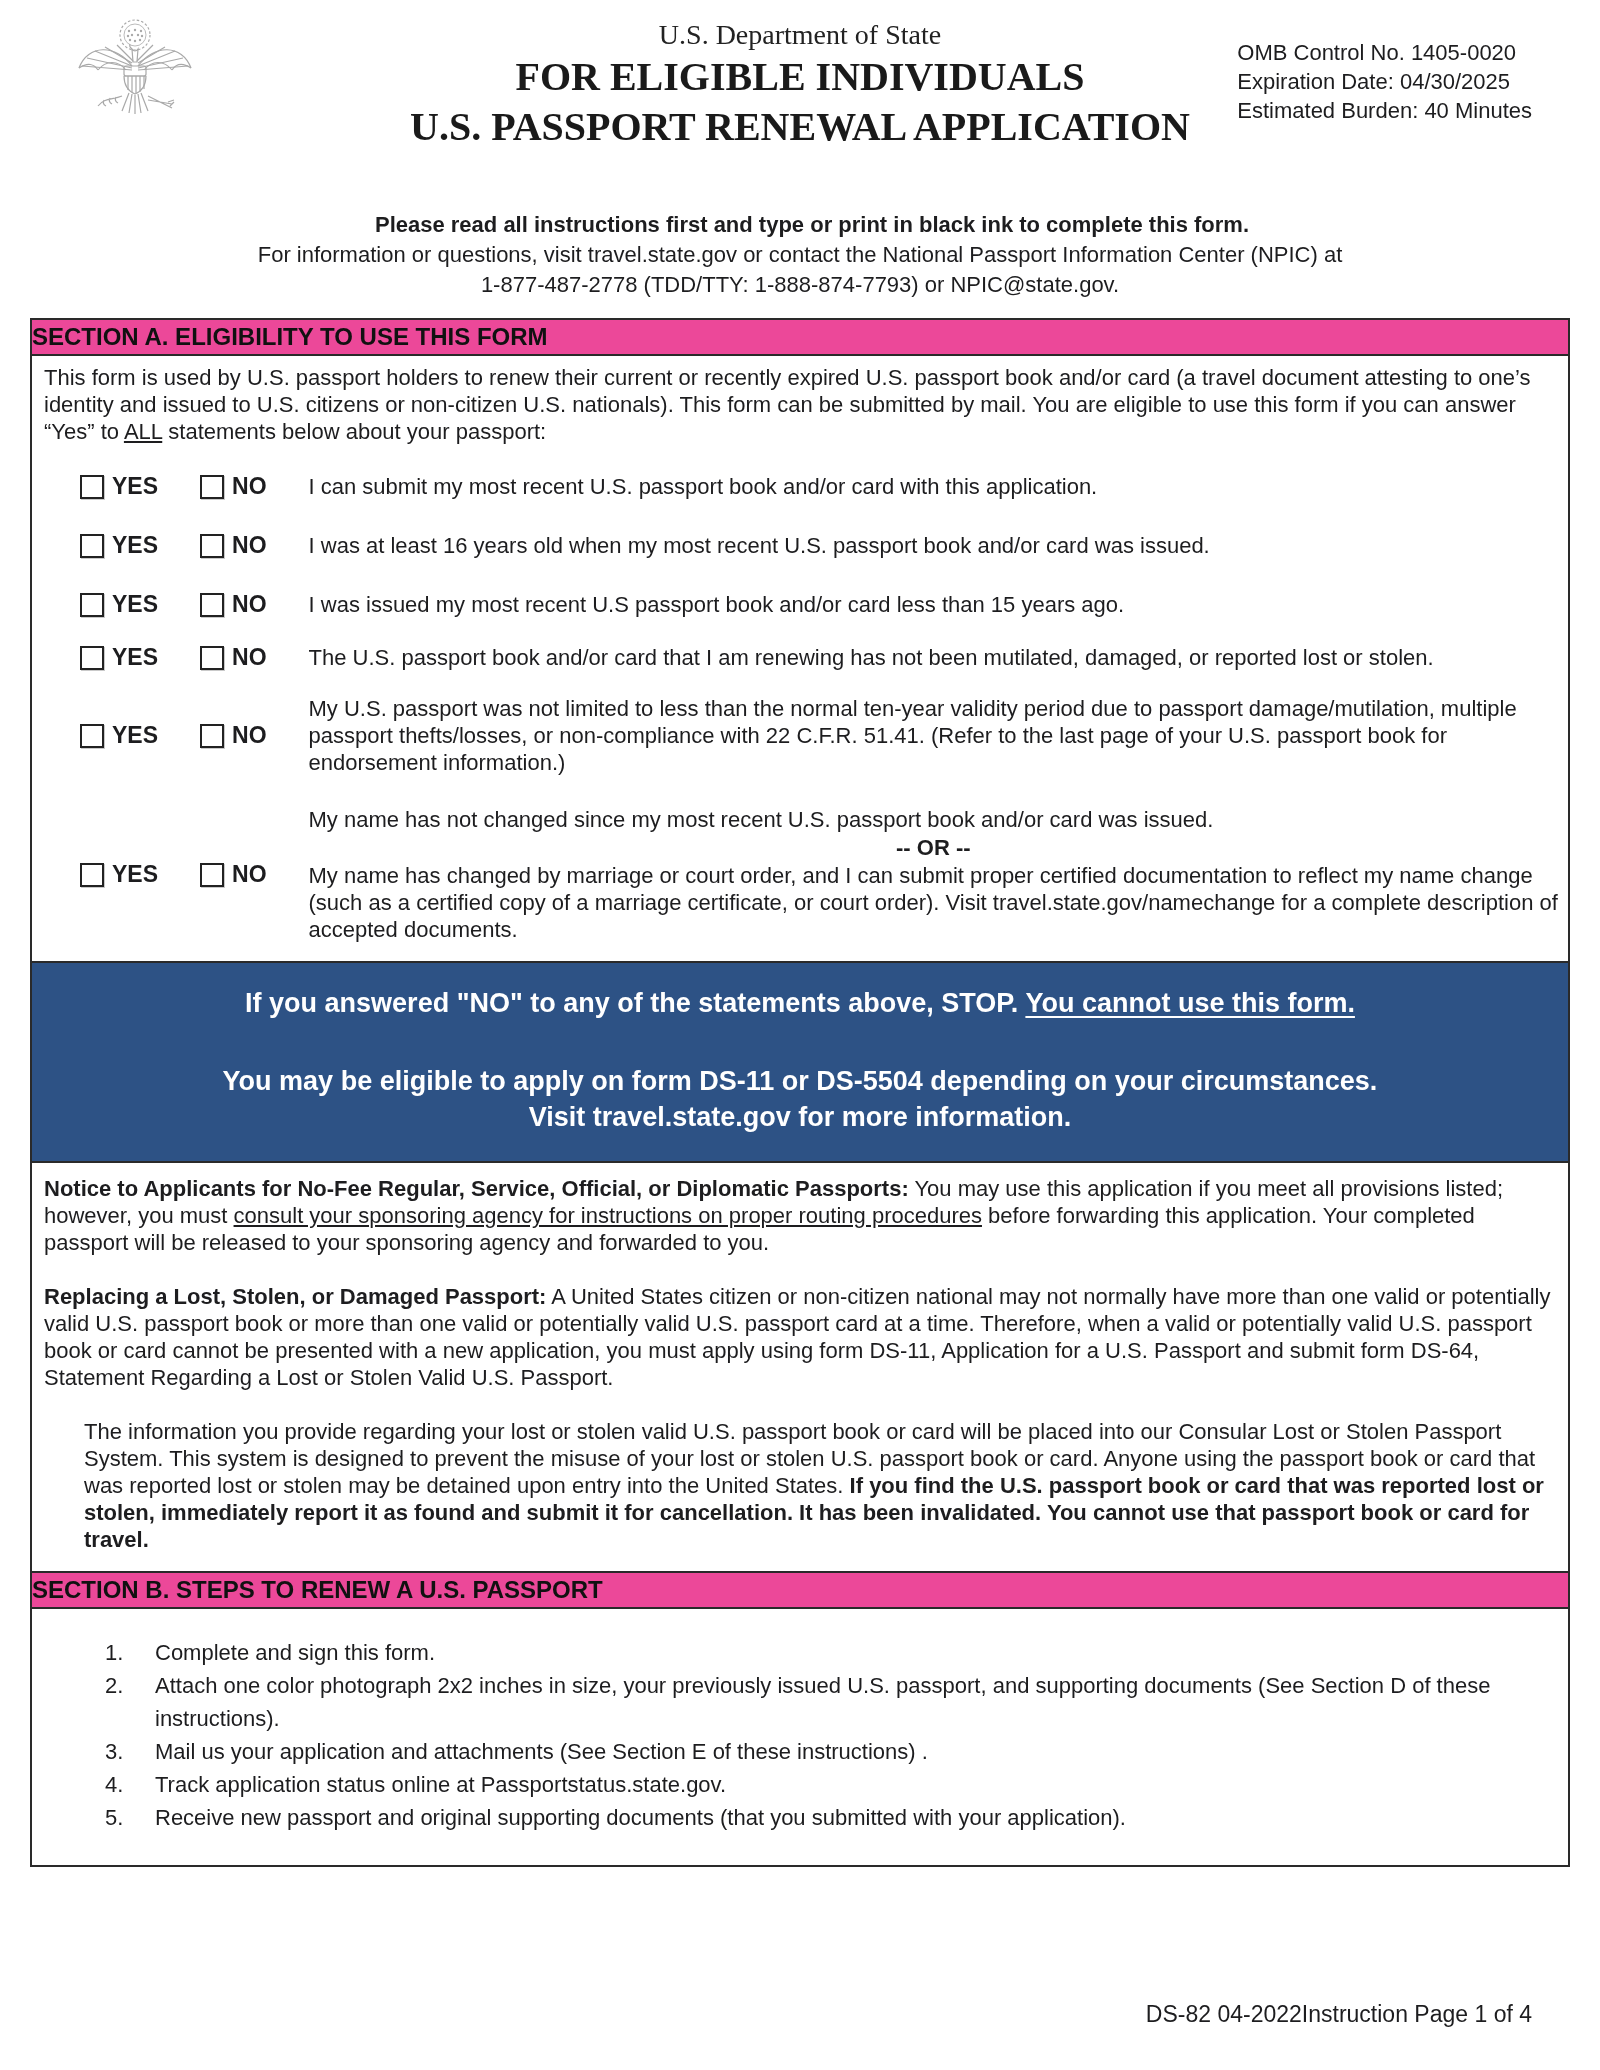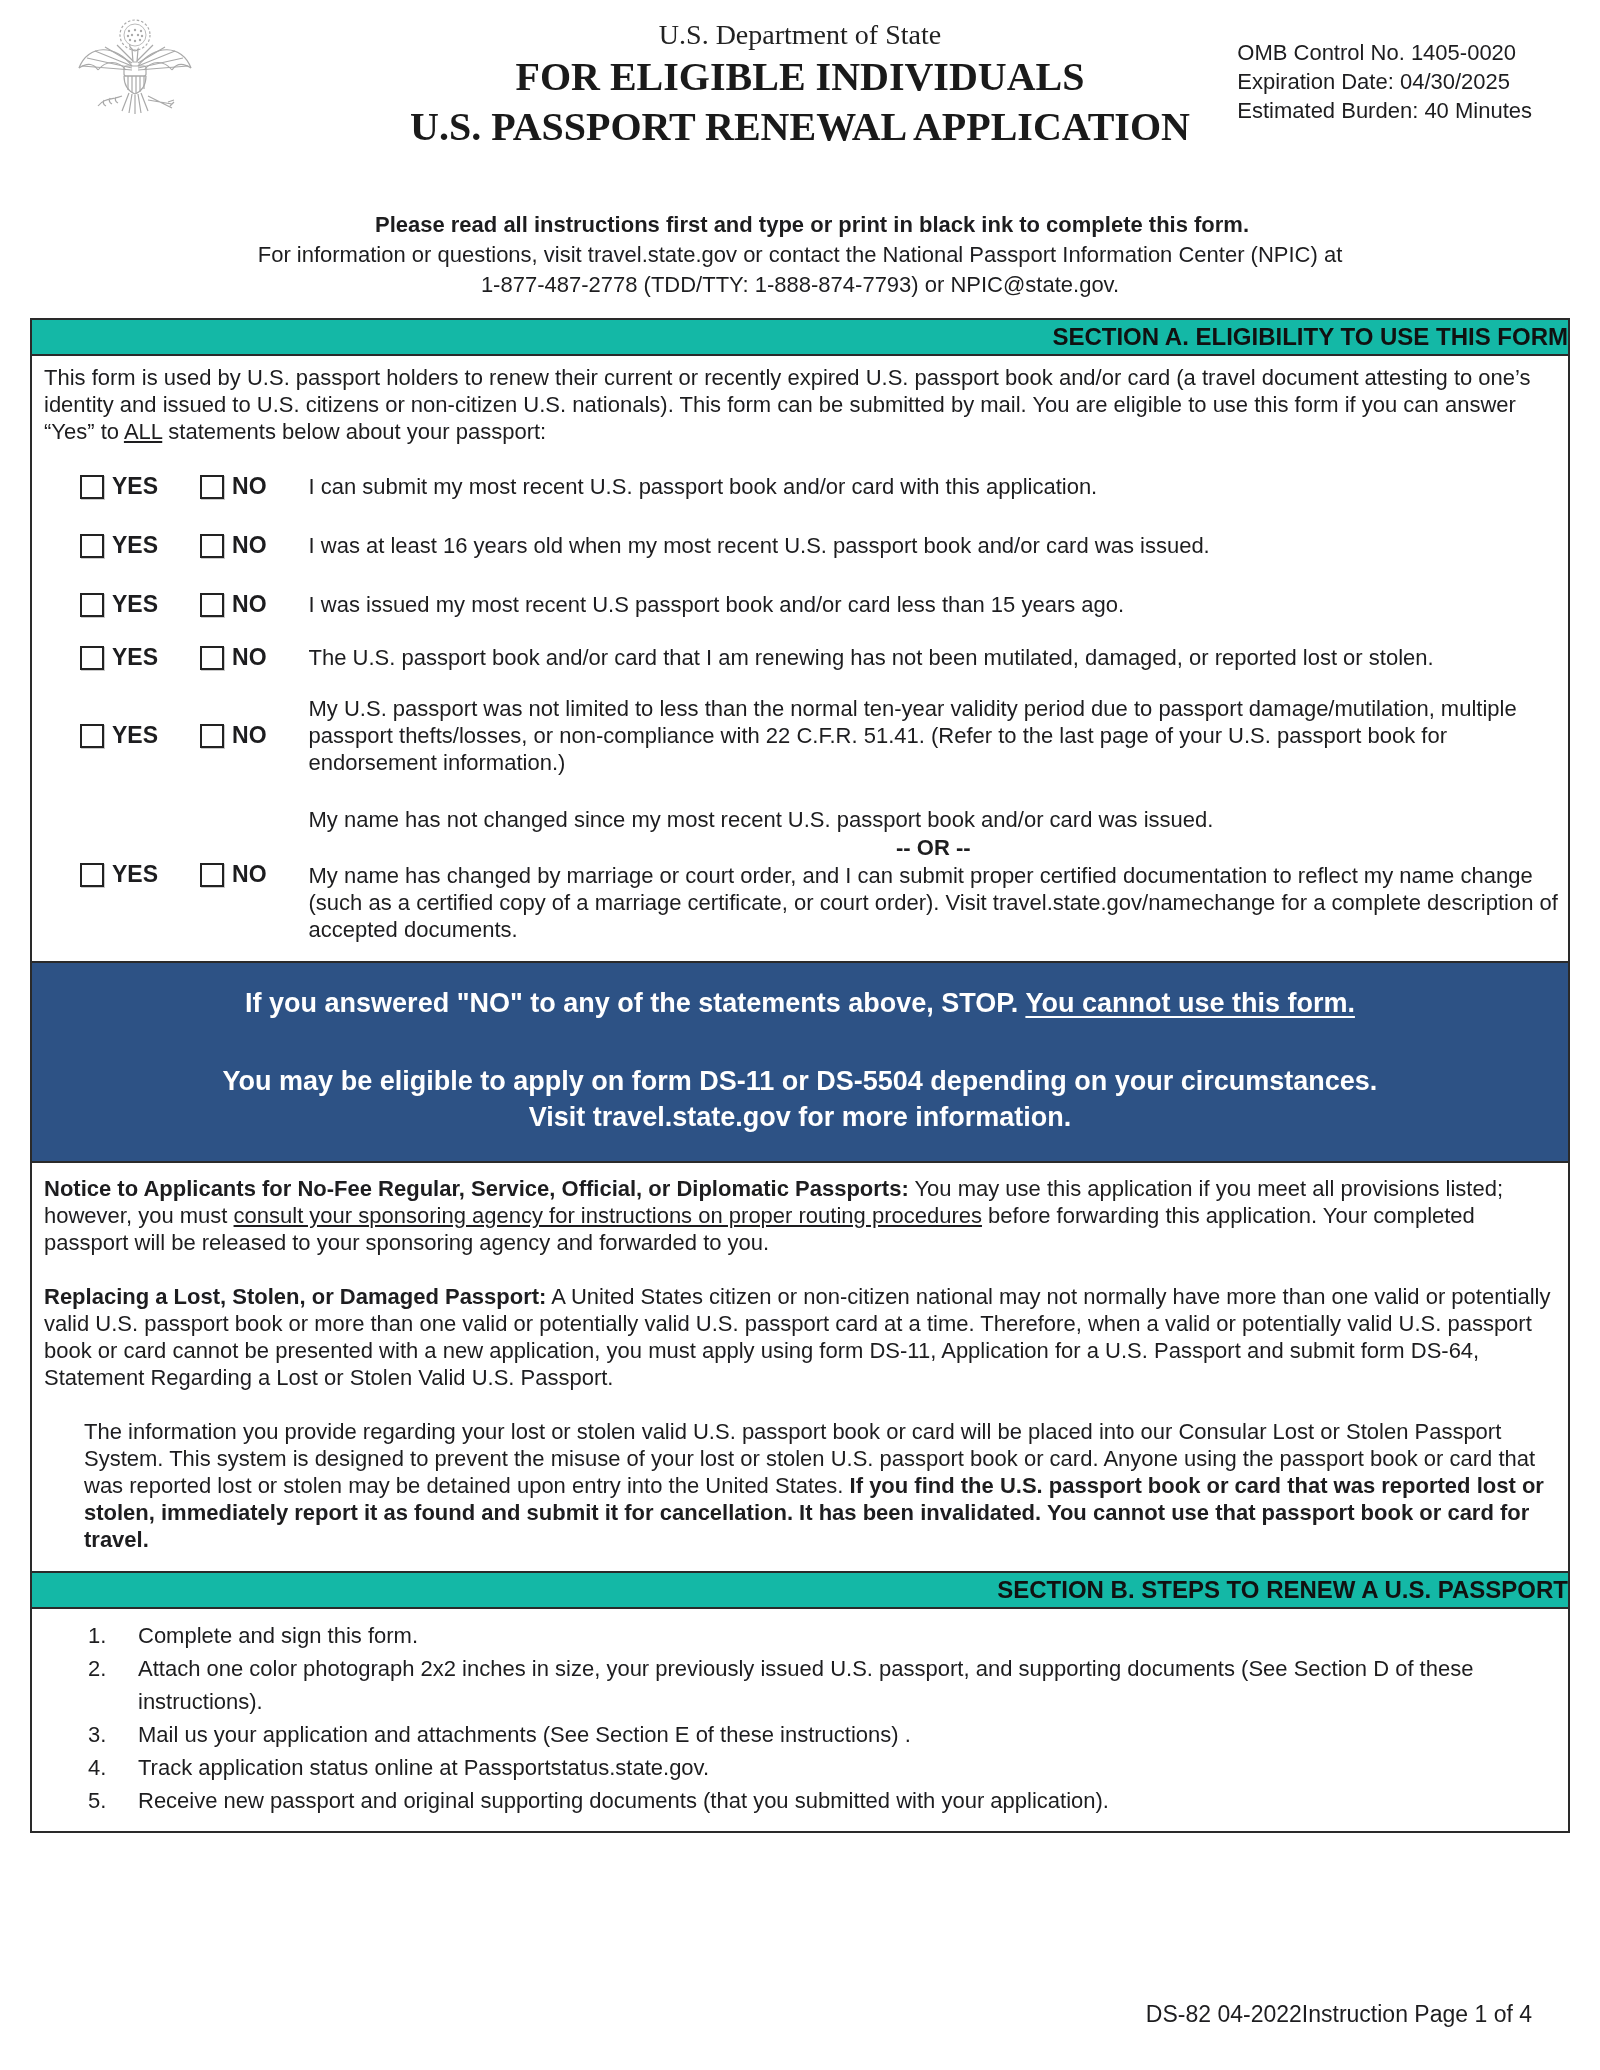--- a/index.html
+++ b/index.html
@@ -33,22 +33,22 @@
   }
 
   
   .intro { margin-top: 40px; text-align: center; font-size: 22px; line-height: 30px; }
   .intro .b { font-weight: bold; margin-left: 24px; }
 
   
   .section-box { border: 2px solid #2a2a2a; }
   .sec-a-box { margin-top: 18px; }
   .section-header {
-    background: #14b8a6;
-    text-align: right;
+    background: #ec4899;
+    text-align: left;
     font-weight: bold;
     font-size: 24px;
     line-height: 34px;
     border-bottom: 2px solid #2a2a2a;
     color: #111;
   }
   .sec-a-body { padding: 6px 10px 18px 10px; font-size: 22px; line-height: 27px; }
   .sec-a-intro { margin: 2px 2px 0 2px; }
   .u { text-decoration: underline; }
 
@@ -86,21 +86,21 @@
 
   
   .notices { padding: 12px 12px 18px 12px; font-size: 22px; line-height: 27px; }
   .notices p { margin: 0 0 27px 0; }
   .notices p:last-child { margin-bottom: 0; margin-left: 40px; }
   .b { font-weight: bold; }
 
   
   .sec-b-box .section-header { border-bottom: 2px solid #2a2a2a; }
   .steps { padding: 10px 14px 14px 14px; }
-  .steps ol { margin: 0; padding: 0; list-style: none; counter-reset: step; }
+  .steps ol { margin: 17px; padding: 0; list-style: none; counter-reset: step; }
   .steps li {
     counter-increment: step;
     position: relative;
     padding-left: 92px;
     font-size: 22px; line-height: 33px;
   }
   .steps li::before {
     content: counter(step) ".";
     position: absolute; left: 42px; top: 0;
     font-size: 22px;

